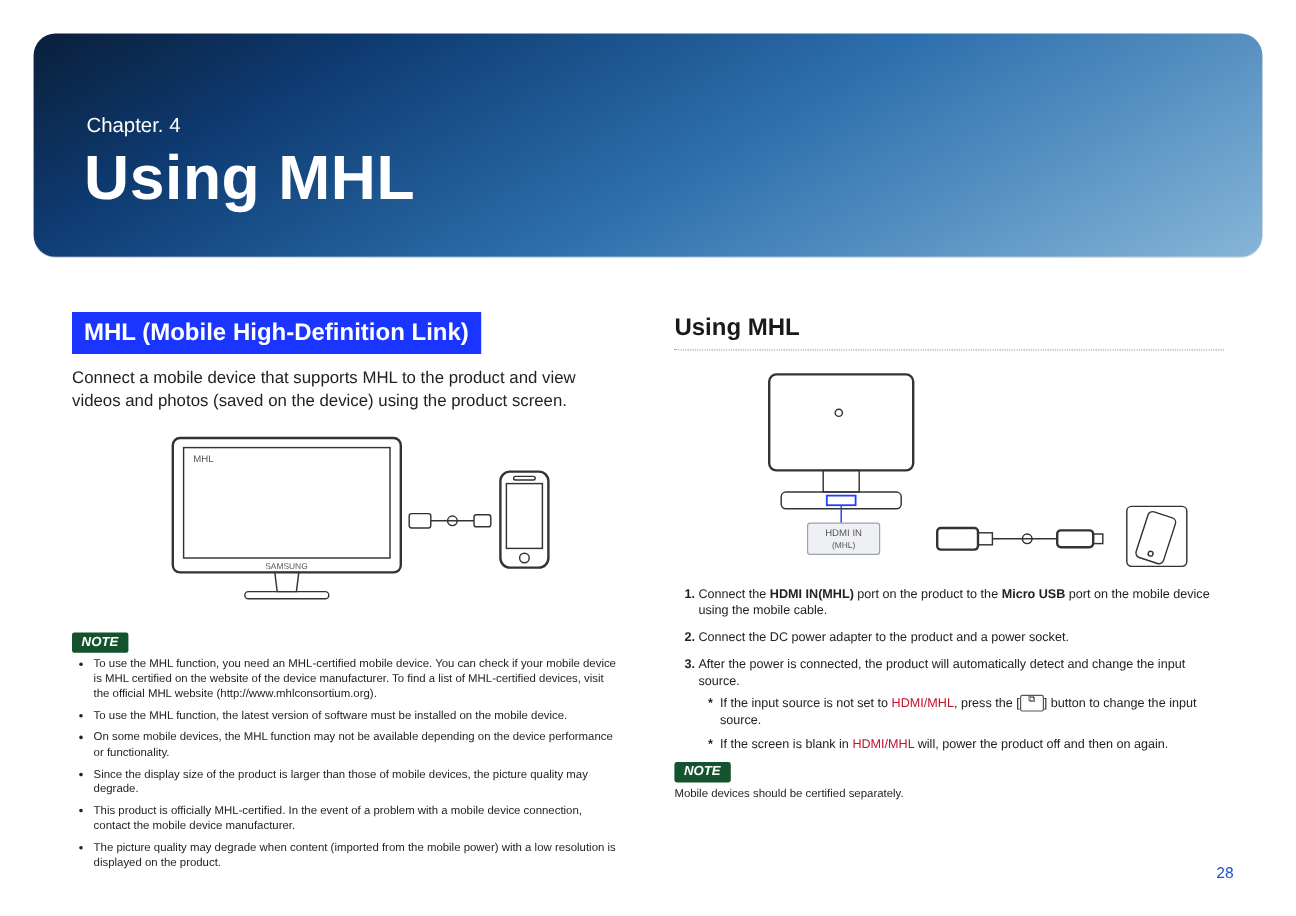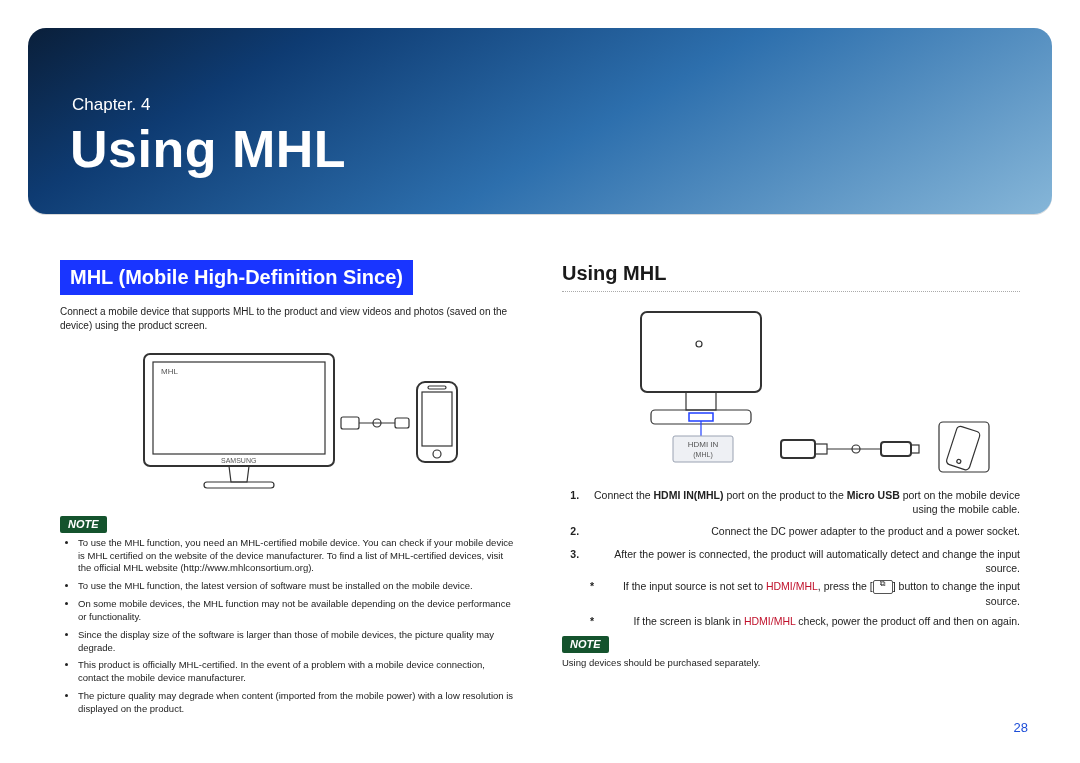--- a/index.html
+++ b/index.html
@@ -77,21 +77,21 @@
   .h-plain {
     font-size: 20px;
     font-weight: 700;
     color: #1a1a1a;
     padding-bottom: 4px;
     border-bottom: 1px dotted #aaa;
     margin-bottom: 12px;
   }
 
   .para {
-    font-size: 10px;
+    font-size: 14px;
     margin-bottom: 10px;
   }
 
   
   .diagram {
     border: none;
     width: 100%;
     display:flex;
     justify-content:center;
     margin: 4px 0 14px 0;
@@ -109,21 +109,21 @@
     border-radius: 2px;
     margin-bottom: 4px;
   }
 
   ul.bullets, ol.steps {
     margin: 0 0 8px 0;
     padding-left: 18px;
     font-size: 9.5px;
   }
   ul.bullets li { margin-bottom: 5px; list-style: disc; }
-  ol.steps   { padding-left: 20px; font-size: 10.5px; text-align: right; }
+  ol.steps   { padding-left: 20px; font-size: 10.5px; }
   ol.steps li { margin-bottom: 8px; }
   ol.steps li::marker { font-weight: 700; }
   ul.sub {
     list-style: "*  ";
     padding-left: 18px;
     margin: 4px 0 0 0;
     font-size: 10.5px;
   }
   ul.sub li { margin-bottom: 6px; }
 
@@ -163,21 +163,21 @@
 <div class="page">
 
   <div class="chapter-plate">
     <div class="chapter-label">Chapter. 4</div>
     <div class="chapter-title">Using MHL</div>
   </div>
 
   <div class="content">
 
     <div class="col">
-      <div class="h-box">MHL (Mobile High-Definition Since)</div>
+      <div class="h-box">MHL (Mobile High-Definition Link)</div>
 
       <div class="para">Connect a mobile device that supports MHL to the product and view videos and photos (saved on the device) using the product screen.</div>
 
       
       <div class="diagram">
         <svg width="360" height="160" viewBox="0 0 360 160">
 
           <rect x="35" y="12" width="190" height="112" rx="6" class="line-art"></rect>
           <rect x="44" y="20" width="172" height="92" class="line-art thin"></rect>
           <text x="52" y="32" class="lbl">MHL</text>
@@ -197,21 +197,21 @@
           <circle cx="328" cy="112" r="4" class="line-art thin"></circle>
           <rect x="319" y="44" width="18" height="3" rx="1.5" class="line-art thin"></rect>
         </svg>
       </div>
 
       <div class="note-label">NOTE</div>
       <ul class="bullets">
         <li>To use the MHL function, you need an MHL-certified mobile device. You can check if your mobile device is MHL certified on the website of the device manufacturer. To find a list of MHL-certified devices, visit the official MHL website (http://www.mhlconsortium.org).</li>
         <li>To use the MHL function, the latest version of software must be installed on the mobile device.</li>
         <li>On some mobile devices, the MHL function may not be available depending on the device performance or functionality.</li>
-        <li>Since the display size of the software is larger than those of mobile devices, the picture quality may degrade.</li>
+        <li>Since the display size of the product is larger than those of mobile devices, the picture quality may degrade.</li>
         <li>This product is officially MHL-certified. In the event of a problem with a mobile device connection, contact the mobile device manufacturer.</li>
         <li>The picture quality may degrade when content (imported from the mobile power) with a low resolution is displayed on the product.</li>
       </ul>
     </div>
 
     <div class="col">
       <div class="h-plain">Using MHL</div>
 
       
       <div class="diagram">
@@ -249,25 +249,25 @@
           <span>Connect the </span><b>HDMI IN(MHL)</b><span> port on the product to the </span><b>Micro USB</b><span> port on the mobile device using the mobile cable.</span>
         </li>
         <li>Connect the DC power adapter to the product and a power socket.</li>
         <li>
           <span>After the power is connected, the product will automatically detect and change the input source.</span>
           <ul class="sub">
             <li>
               <span>If the input source is not set to </span><span class="accent">HDMI/MHL</span><span>, press the [</span><span class="kbd-icon"></span><span>] button to change the input source.</span>
             </li>
             <li>
-              <span>If the screen is blank in </span><span class="accent">HDMI/MHL</span><span> check, power the product off and then on again.</span>
+              <span>If the screen is blank in </span><span class="accent">HDMI/MHL</span><span> will, power the product off and then on again.</span>
             </li>
           </ul>
         </li>
       </ol>
 
       <div class="note-label">NOTE</div>
-      <div class="para" style="font-size:9.5px;">Using devices should be purchased separately.</div>
+      <div class="para" style="font-size:9.5px;">Mobile devices should be certified separately.</div>
     </div>
   </div>
 
   <div class="page-num">28</div>
 </div>
 
 </body></html>

